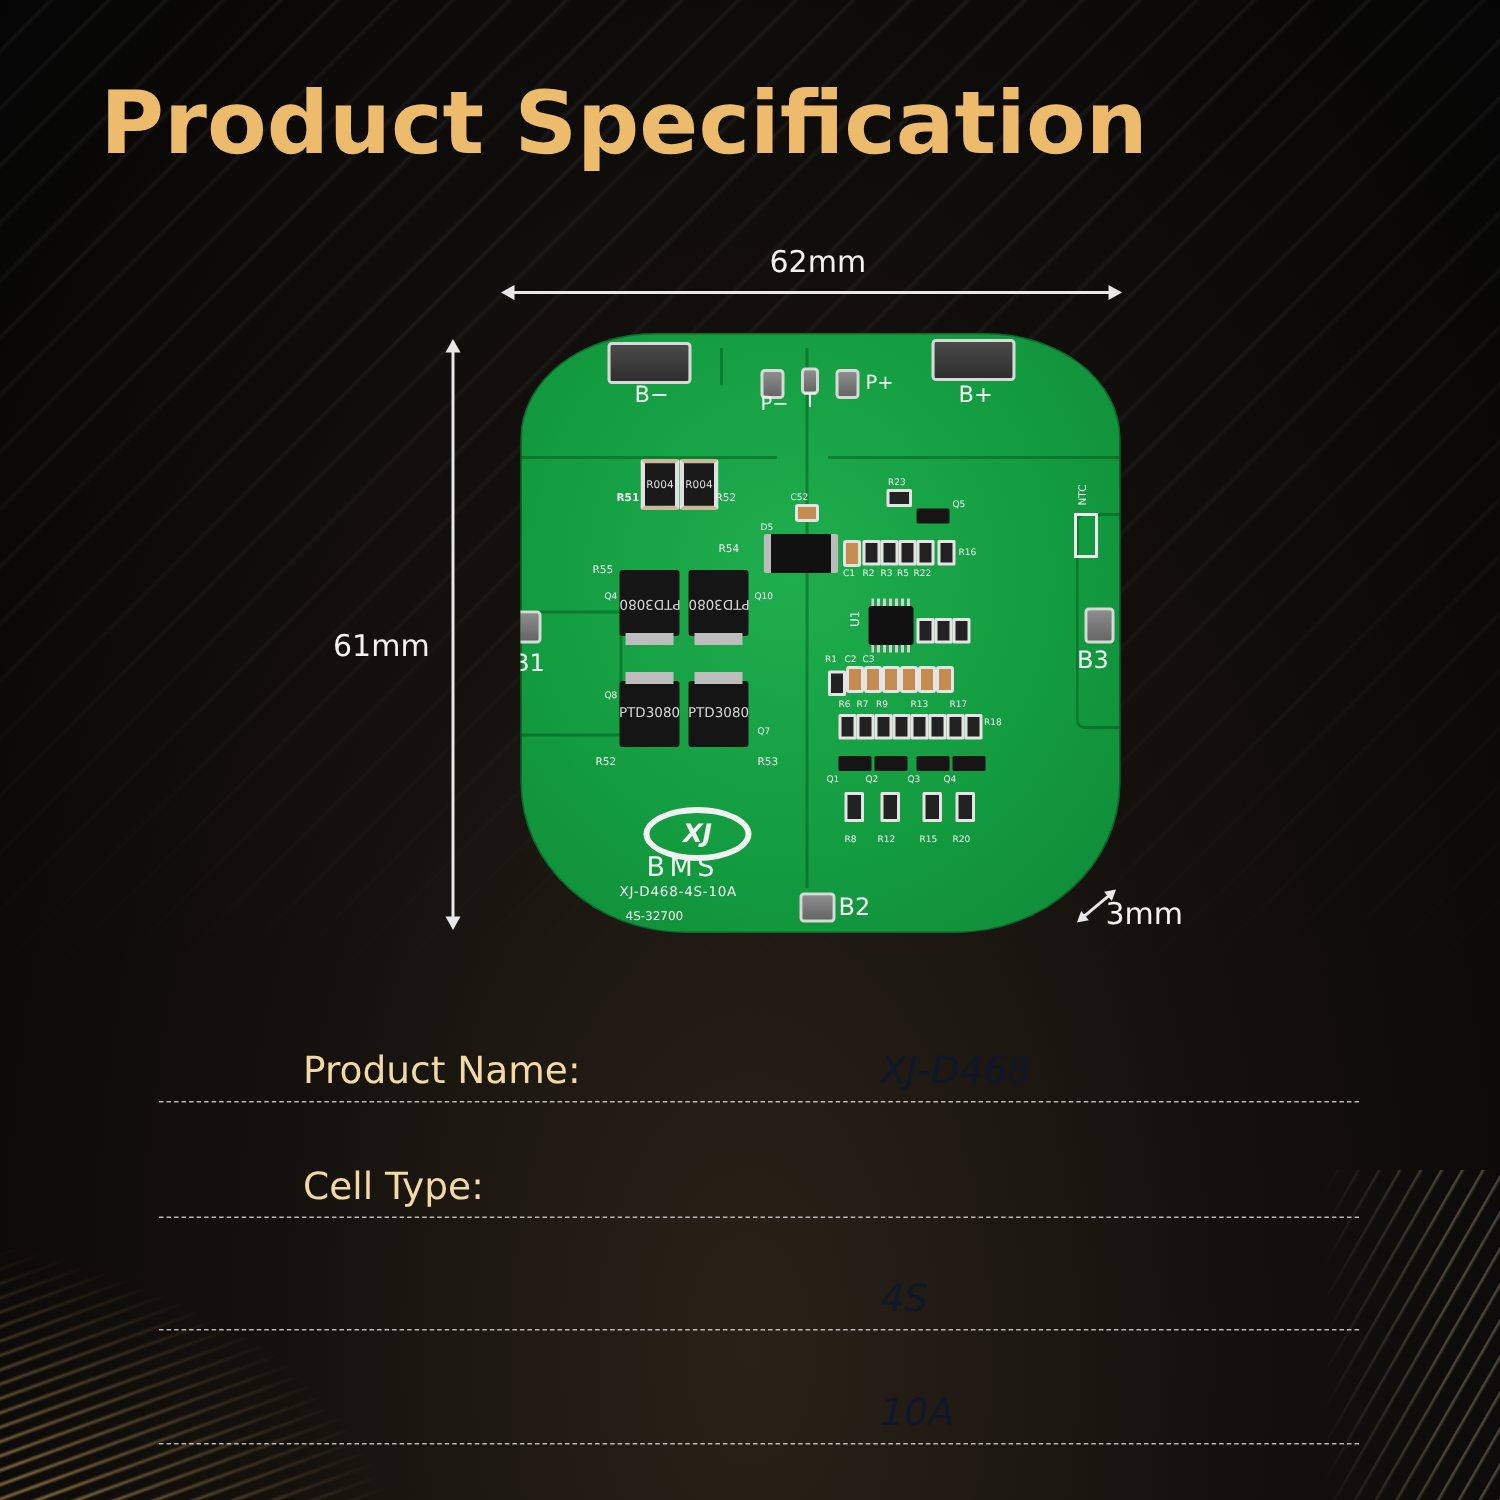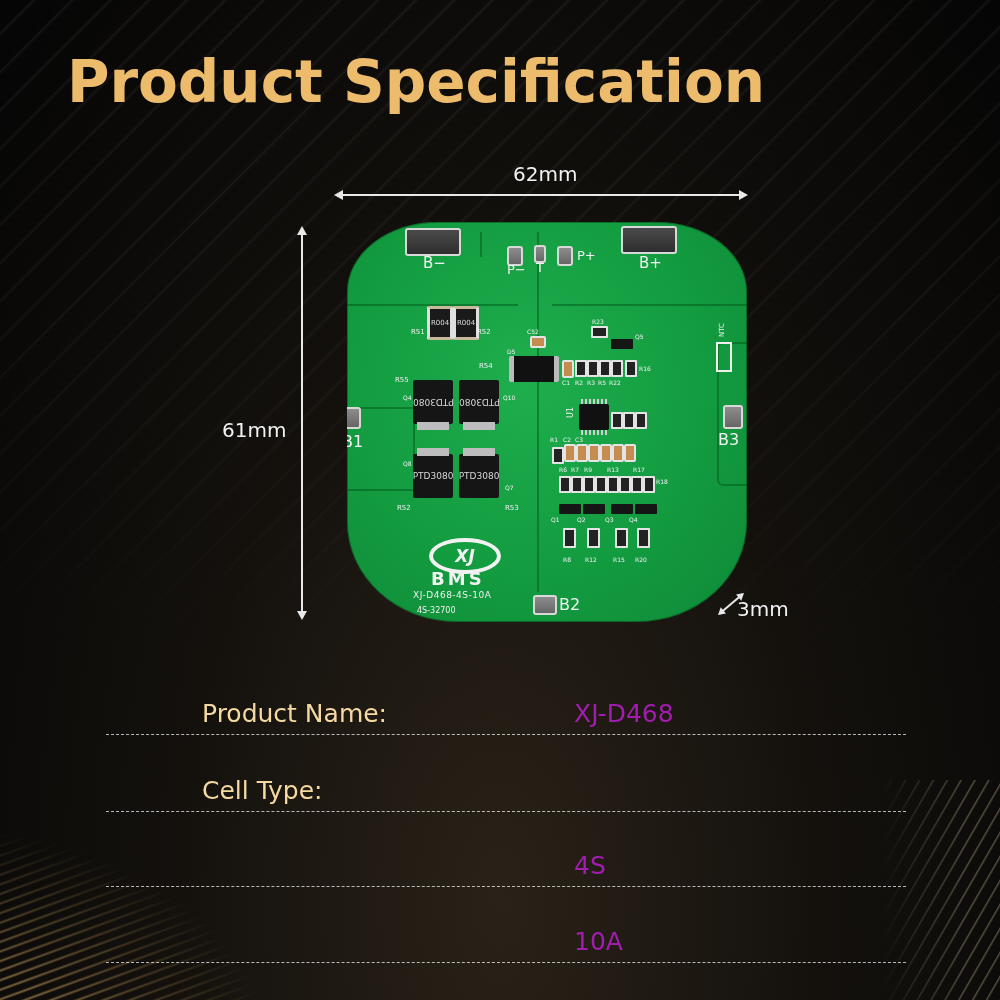--- a/index.html
+++ b/index.html
@@ -106,21 +106,21 @@
 
     
     .spec-row {
       position:absolute; left:106px; width:800px; height:40px;
       border-bottom:1px dashed rgba(240,240,240,0.75);
     }
     .spec-label {
       position:absolute; left:96px; bottom:6px; color:#f5d9a2; font-size:25px; font-family:"DejaVu Sans", sans-serif;
     }
     .spec-value {
-      position:absolute; left:468px; bottom:6px; color:#a21caf; font-size:25px; font-family:"DejaVu Sans", sans-serif;
+      position:absolute; left:481px; bottom:6px; color:#0f172a; font-size:25px; font-family:"DejaVu Sans", sans-serif;font-style:italic;
     }
   </style>
 </head>
 <body>
 
 <div class="streaks"></div>
 <div class="gold-wave"></div>
 <div class="gold-lines-right"></div>
 
 <div class="title">Product Specification</div>
@@ -163,21 +163,21 @@
 
   <div class="silk" style="left:368px; top:104px; font-size:7px; transform:rotate(-90deg);">NTC</div>
   <div style="position:absolute; left:369px; top:120px; width:12px; height:26px; border:2px solid #eee;"></div>
 
   <div class="bigres" style="left:80px; top:84px;">
       <span>R004</span>
     </div>
   <div class="bigres" style="left:106px; top:84px;">
       <span>R004</span>
     </div>
-  <div class="silk" style="left:64px; top:106px; font-size:7px;">R51</div>
+  <div class="silk" style="left:64px; top:106px; font-size:7px;font-weight:bold;">R51</div>
   <div class="silk" style="left:130px; top:106px; font-size:7px;">R52</div>
 
   <div class="mosfet" style="left:66px; top:158px;">
       <span style="transform:rotate(180deg);">PTD3080</span>
       <div class="tab" style="bottom:-6px;"></div>
     </div>
   <div class="mosfet" style="left:112px; top:158px;">
       <span style="transform:rotate(180deg);">PTD3080</span>
       <div class="tab" style="bottom:-6px;"></div>
     </div>
@@ -267,21 +267,21 @@
   <div class="resistor" style="left:268px; top:306px; width:9px; height:16px;"></div>
   <div class="resistor" style="left:290px; top:306px; width:9px; height:16px;"></div>
   <div class="silk" style="left:216px; top:334px; font-size:6px;">R8</div>
   <div class="silk" style="left:238px; top:334px; font-size:6px;">R12</div>
   <div class="silk" style="left:266px; top:334px; font-size:6px;">R15</div>
   <div class="silk" style="left:288px; top:334px; font-size:6px;">R20</div>
 
   <div class="logo-oval">
       <span>XJ</span>
     </div>
-  <div class="silk" style="left:84px; top:346px; font-size:18px; font-weight:bold; letter-spacing:3px;">BMS</div>
+  <div class="silk" style="left:84px; top:346px; font-size:18px; font-weight:normal; letter-spacing:3px;">BMS</div>
   <div class="silk" style="left:66px; top:368px; font-size:9px; letter-spacing:0.5px;">XJ-D468-4S-10A</div>
   <div class="silk" style="left:70px; top:384px; font-size:8px;">4S-32700</div>
 </div>
 
 <div class="spec-row" style="top:694px;">
   <span class="spec-label">Product Name:</span>
   <span class="spec-value">XJ-D468</span>
 </div>
 <div class="spec-row" style="top:771px;">
   <span class="spec-label">Cell Type:</span>

